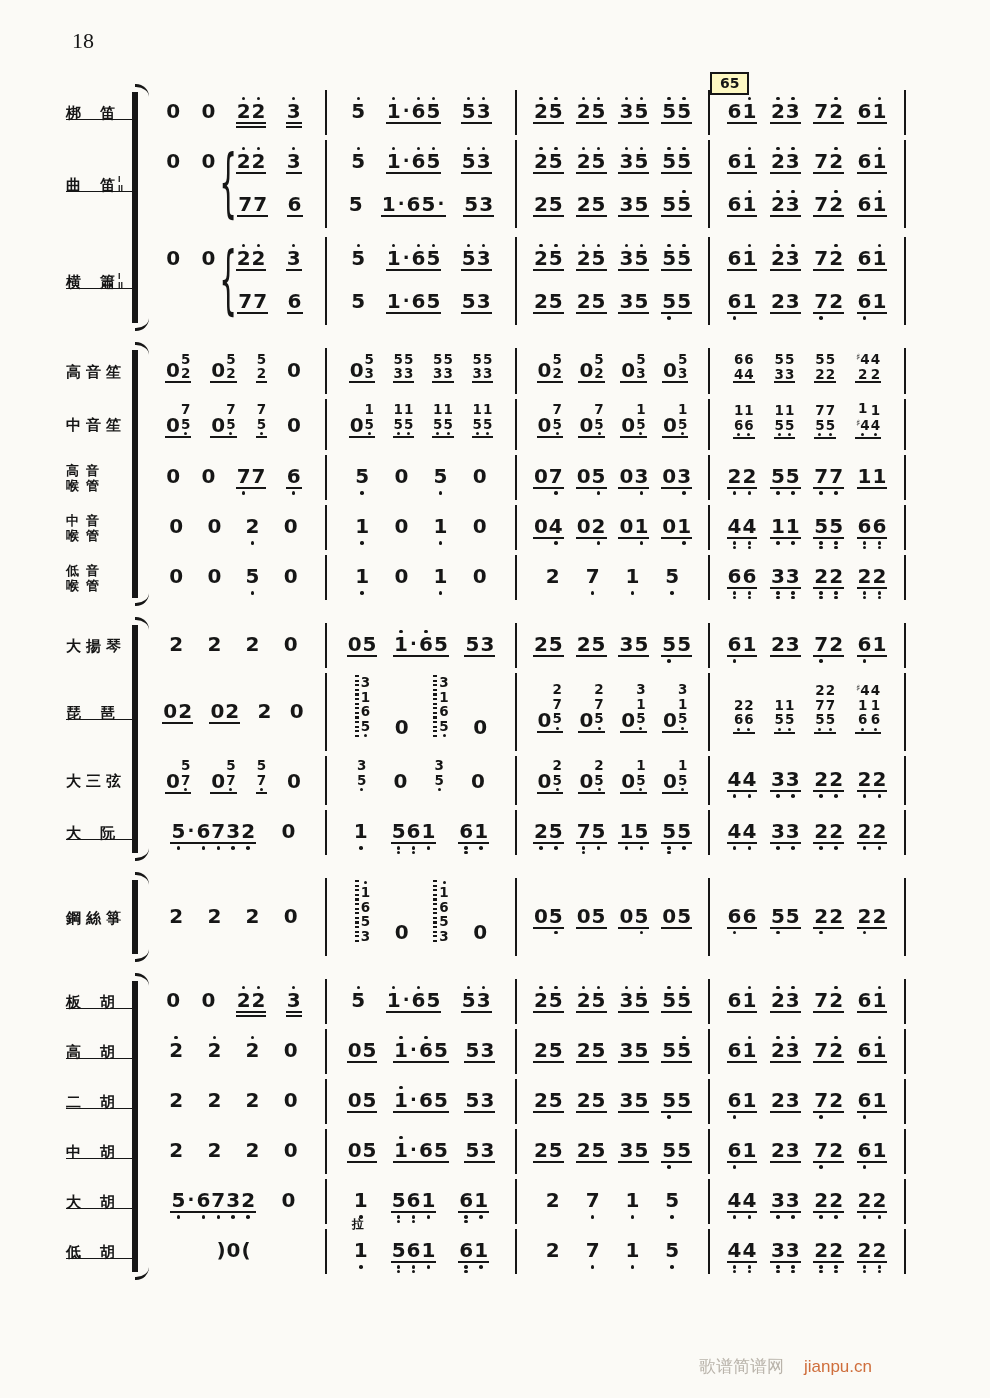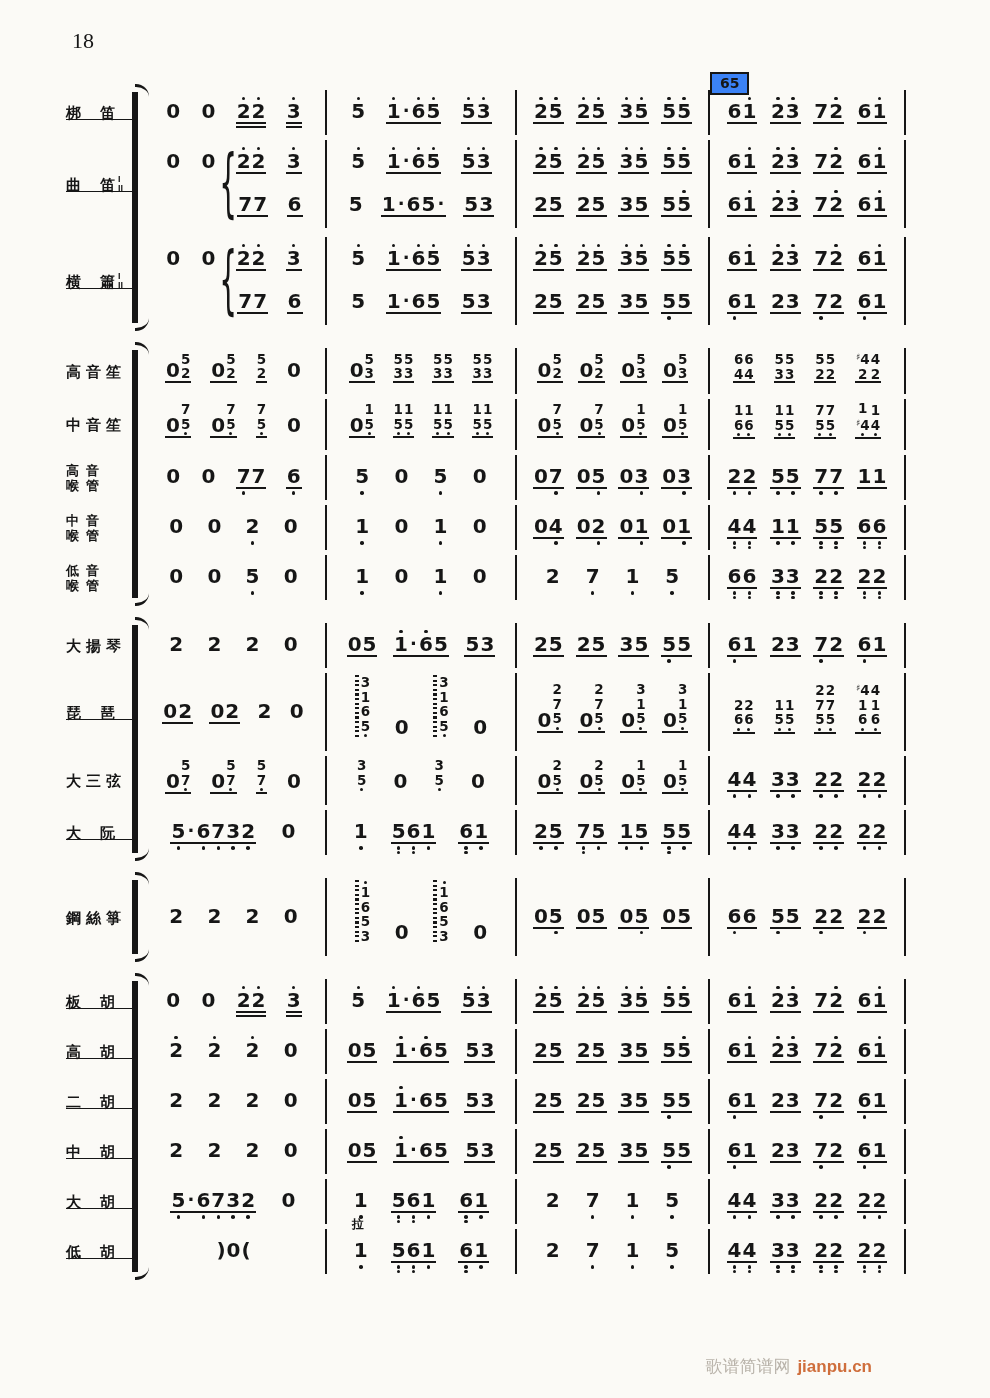--- a/index.html
+++ b/index.html
@@ -1,23 +1,23 @@
 <!DOCTYPE html>
 <html><head>
 <meta charset="utf-8">
 <style>
   html,body{margin:0;padding:0;}
   body{width:990px;height:1398px;background:#fbfaf6;overflow:hidden;
        font-family:"Liberation Sans",sans-serif;color:#161616;}
   .page{position:relative;width:912px;height:1398px;}
   .pageno{position:absolute;left:72px;top:28px;font:400 22px "Liberation Serif",serif;}
   .mbox{position:absolute;left:710px;top:72px;border:2px solid #161616;padding:1px 8px;
-        font:700 14px/17px "DejaVu Sans",sans-serif;background:#3b82f6;z-index:5;}
+        font:700 14px/17px "DejaVu Sans",sans-serif;background:#fef9c3;z-index:5;}
   .wm{position:absolute;right:40px;bottom:20px;font:400 17px "Liberation Sans",sans-serif;color:#b9b3aa;}
-  .wm b{color:#cf6e3c;font-weight:700;margin-left:7px;}
+  .wm b{color:#cf6e3c;font-weight:400;margin-left:20px;}
   .score{position:absolute;left:66px;top:90px;}
 
   .group{position:relative;margin-bottom:23px;}
   .sysbar{position:absolute;left:66px;top:2px;bottom:2px;width:6px;background:#161616;}
   .hk{position:absolute;left:69px;width:14px;height:13px;}
   .hk.t{top:-6px;border-top:3px solid #161616;border-top-right-radius:13px;}
   .hk.b{bottom:-6px;border-bottom:3px solid #161616;border-bottom-right-radius:13px;}
 
   .row{display:flex;align-items:center;margin-bottom:5px;}
   .row.tv{margin-bottom:9px;}

